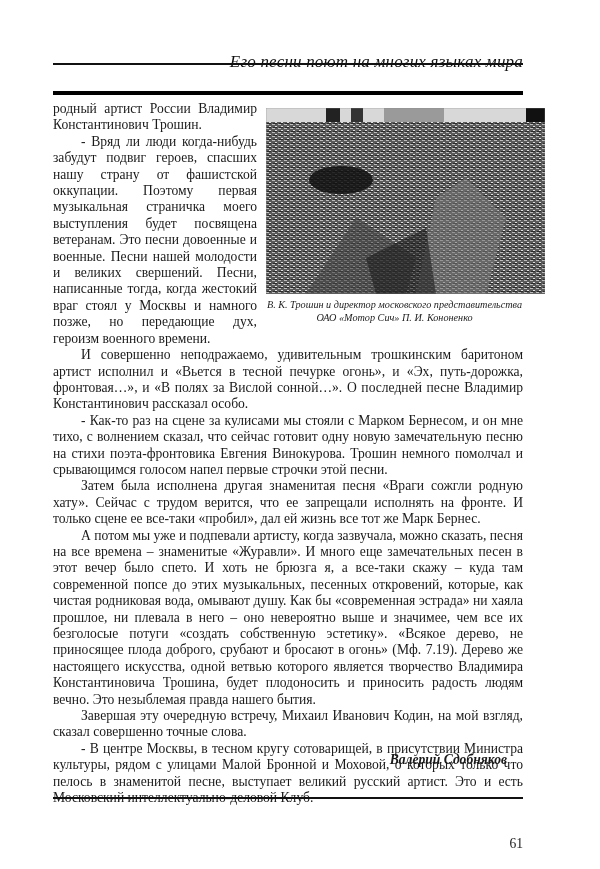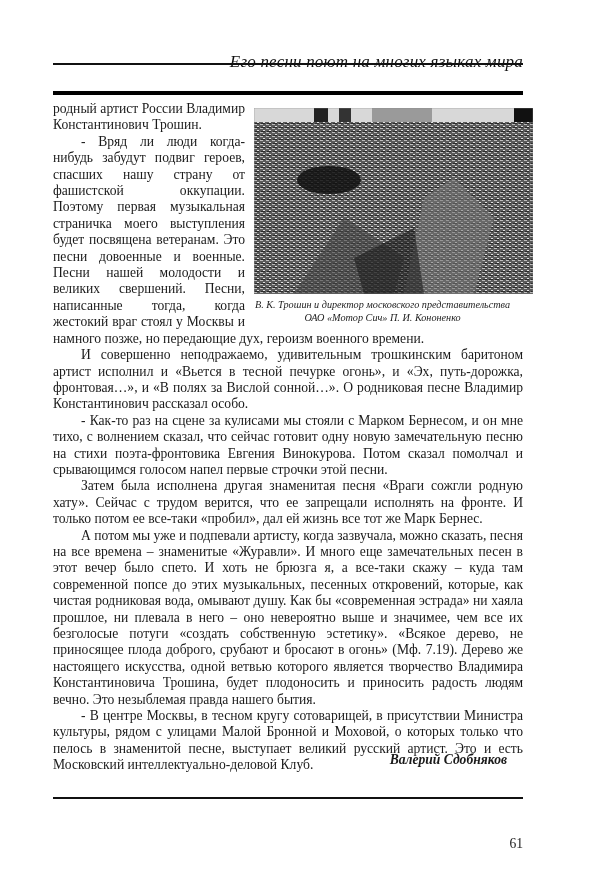--- a/index.html
+++ b/index.html
@@ -7,21 +7,21 @@
          font-family: "Liberation Serif", "DejaVu Serif", serif; color: #1a1a1a; }
   .page { position: absolute; left: 53px; top: 0; width: 470px; height: 869px; }
   .rule-thin { position: absolute; left: 0; width: 470px; height: 1.5px; background: #111; }
   .rule-thick { position: absolute; left: 0; width: 470px; height: 3.5px; background: #000; }
   .running-head { position: absolute; right: 0; top: 52px; font-style: italic;
                   font-size: 17px; letter-spacing: 0.2px; color: #111; white-space: nowrap; }
   .body-text { position: absolute; left: 0; top: 101px; width: 470px;
                font-size: 13.6px; line-height: 16.4px; text-align: justify; }
   .body-text p { margin: 0; text-indent: 0; }
   .body-text p.ind { text-indent: 28px; }
-  .figure { float: right; width: 257px; margin: 7px 12px 6px 9px; }
+  .figure { float: right; width: 257px; margin: 7px 0 6px 9px; }
   .photo { width: 279px; height: 186px; position: relative; overflow: hidden; background: #6b6b6b; }
   .caption { font-style: italic; font-size: 10.2px; line-height: 13px; text-align: center;
              margin-top: 4px; color: #222; }
   .signature { position: absolute; right: 16px; top: 752px; text-align: right; font-size: 13.6px; line-height: 16.4px; }
   .sig-name { font-weight: bold; font-style: italic; }
   .sig-place { font-style: italic; }
   .page-number { position: absolute; right: 0; top: 836px; font-size: 13.6px; }
 </style>
 </head>
 <body>
@@ -54,24 +54,25 @@
           <path d="M150 186 L170 90 L200 70 L240 110 L220 186 Z" fill="#777" opacity="0.55"></path>
           <path d="M100 150 L160 120 L170 186 L110 186 Z" fill="#1a1a1a" opacity="0.55"></path>
           <rect x="0" y="0" width="279" height="186" fill="none" stroke="#888" stroke-width="0.5"></rect>
         </svg>
       </div>
       <div class="caption">В. К. Трошин и директор московского представительства ОАО «Мотор Сич» П. И. Кононенко</div>
     </div>
 
     <p>родный артист России Владимир Константинович Трошин.</p>
     <p class="ind">- Вряд ли люди когда-нибудь забудут подвиг героев, спасших нашу страну от фашистской оккупации. Поэтому первая музыкальная страничка моего выступления будет посвящена ветеранам. Это песни довоенные и военные. Песни нашей молодости и великих свершений. Песни, написанные тогда, когда жестокий враг стоял у Москвы и намного позже, но передающие дух, героизм военного времени.</p>
-    <p class="ind">И совершенно неподражаемо, удивительным трошкинским баритоном артист исполнил и «Вьется в тесной печурке огонь», и «Эх, путь-дорожка, фронтовая…», и «В полях за Вислой сонной…».  О родниковая песне Владимир Константинович рассказал особо.</p>
-    <p class="ind">- Как-то раз на сцене за кулисами мы стояли с Марком Бернесом, и он мне тихо, с волнением сказал, что сейчас готовит одну новую замечательную песню на стихи поэта-фронтовика Евгения Винокурова. Потом сказал помолчал и срывающимся голосом напел первые строчки этой песни.</p>
-    <p class="ind">Затем была исполнена другая знаменитая песня «Враги сожгли родную хату». Сейчас с трудом верится, что ее запрещали исполнять на фронте. И только потом ее все-таки «пробил», дал ей жизнь все тот же Марк Бернес.</p>
+    <p class="ind">И совершенно неподражаемо, удивительным трошкинским баритоном артист исполнил и «Вьется в тесной печурке огонь», и «Эх, путь-дорожка, фронтовая…», и «В полях за Вислой сонной…».  О последней песне Владимир Константинович рассказал особо.</p>
+    <p class="ind">- Как-то раз на сцене за кулисами мы стояли с Марком Бернесом, и он мне тихо, с волнением сказал, что сейчас готовит одну новую замечательную песню на стихи поэта-фронтовика Евгения Винокурова. Трошин немного помолчал и срывающимся голосом напел первые строчки этой песни.</p>
+    <p class="ind">Затем была исполнена другая знаменитая песня «Враги сожгли родную хату». Сейчас с трудом верится, что ее запрещали исполнять на фронте. И только сцене ее все-таки «пробил», дал ей жизнь все тот же Марк Бернес.</p>
     <p class="ind">А потом мы уже и подпевали артисту, когда зазвучала, можно сказать, песня на все времена – знаменитые «Журавли».  И много еще замечательных песен в этот вечер было спето. И хоть не брюзга я, а все-таки скажу – куда там современной попсе до этих музыкальных, песенных откровений, которые, как чистая родниковая вода, омывают душу. Как бы «современная эстрада» ни хаяла прошлое, ни плевала в него – оно невероятно выше и значимее, чем все их безголосые потуги «создать собственную эстетику». «Всякое дерево, не приносящее плода доброго, срубают и бросают в огонь» (Мф. 7.19). Дерево же настоящего искусства, одной ветвью которого является творчество Владимира Константиновича Трошина, будет плодоносить и приносить радость людям вечно. Это незыблемая правда нашего бытия.</p>
+    <p class="ind">Завершая эту очередную встречу, Михаил Иванович Кодин, на мой взгляд, сказал совершенно точные слова.</p>
     <p class="ind">- В центре Москвы, в тесном кругу сотоварищей, в присутствии Министра культуры, рядом с улицами Малой Бронной и Моховой, о которых только что пелось в знаменитой песне, выступает великий русский артист. Это и есть Московский интеллектуально-деловой Клуб.</p>
   </div>
 
   <div class="signature">
     <div class="sig-name">Валерий Сдобняков</div>
   </div>
 
   <div class="rule-thin" style="top:797px;"></div>
   <div class="page-number">61</div>
 </div>

